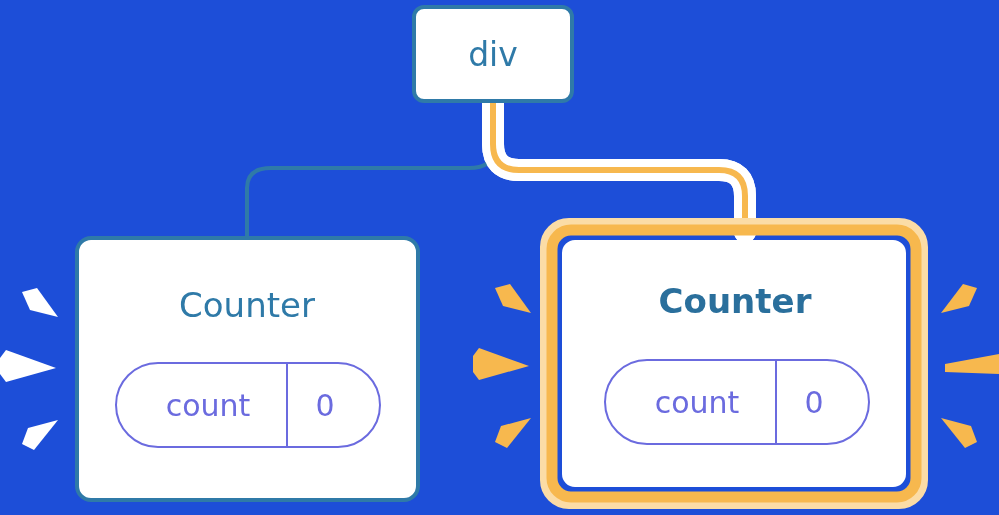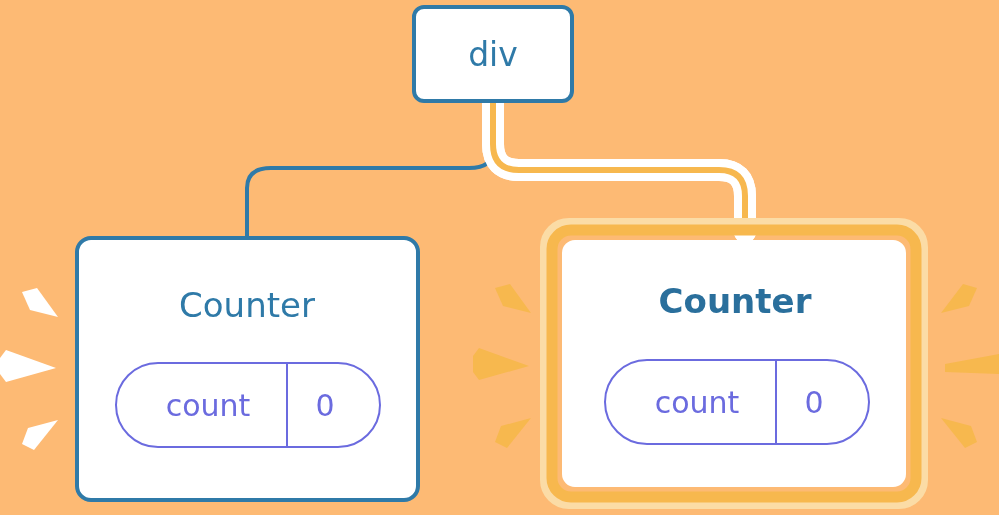--- a/index.html
+++ b/index.html
@@ -10,21 +10,21 @@
   body {
     width: 999px;
     height: 515px;
     overflow: hidden;
     font-family: "DejaVu Sans", sans-serif;
   }
   #diagram-root {
     position: relative;
     width: 999px;
     height: 515px;
-    background: #fdba74;
+    background: #1d4ed8;
   }
   svg.canvas {
     position: absolute;
     top: 0;
     left: 0;
     width: 999px;
     height: 515px;
     display: block;
   }
   .node-label {

